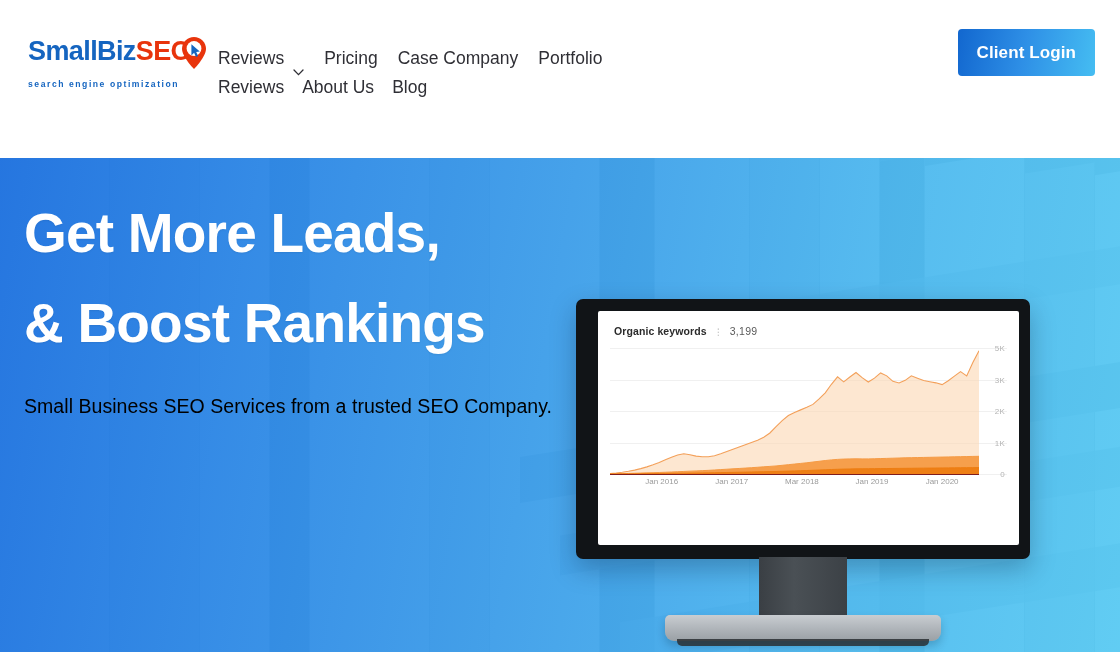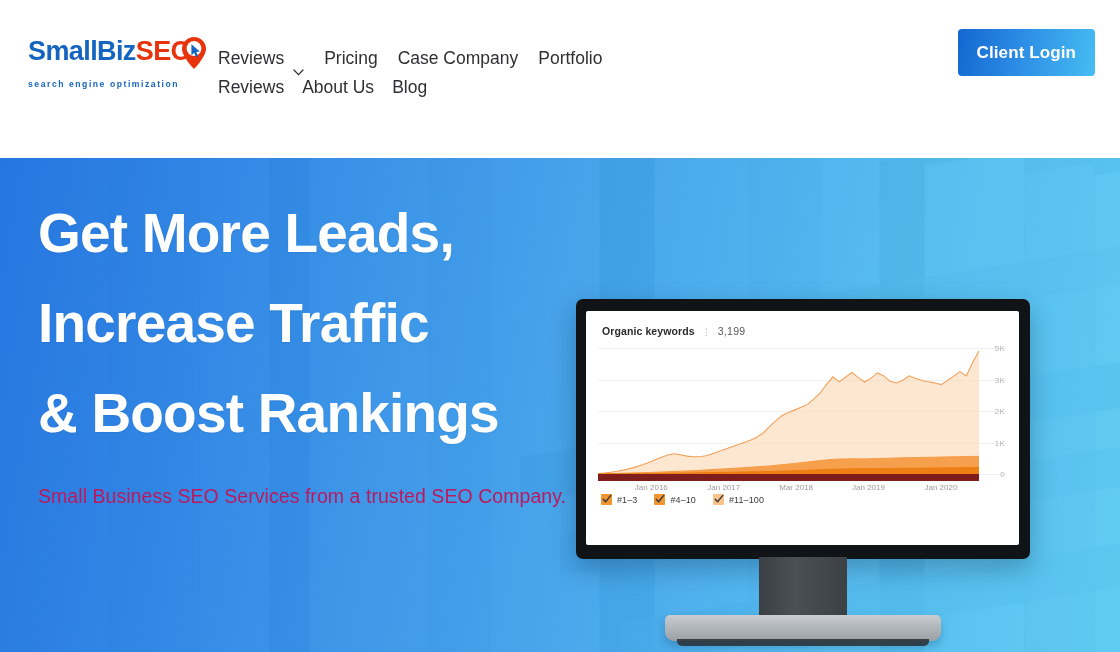--- a/index.html
+++ b/index.html
@@ -141,55 +141,55 @@
     position:absolute; inset:0;
     background:linear-gradient(100deg,
       rgba(25,110,222,0.94) 0%,
       rgba(33,128,228,0.90) 22%,
       rgba(45,150,232,0.87) 48%,
       rgba(58,178,238,0.84) 76%,
       rgba(66,196,242,0.82) 100%);
   }
   .hero-content{
     position:absolute;
-    left:38px; top:30px;
+    left:24px; top:30px;
     width:580px;
     z-index:5;
   }
   .hero-h1{
     color:#ffffff;
     font-weight:bold;
     font-size:55px;
     line-height:90px;
     letter-spacing:-0.8px;
     text-shadow:0 1px 2px rgba(0,0,0,0.07);
   }
   .hero-h1 .ln{ display:block; white-space:nowrap; }
   .hero-sub{
-    color:#be185d;
+    color:#000000;
     font-size:19.5px;
     line-height:28px;
     margin-top:24px;
     letter-spacing:0.05px;
     white-space:nowrap;
   }
 
   
   .monitor{
     position:absolute;
     left:576px; top:141px;
     width:454px;
     z-index:6;
   }
   .monitor-bezel{
     width:454px;
     height:260px;
     background:#111417;
     border-radius:7px;
-    padding:12px 11px 14px 10px;
+    padding:12px 11px 14px 22px;
     box-shadow:0 10px 26px rgba(0,20,50,0.28);
   }
   .monitor-screen{
     width:100%; height:100%;
     background:#ffffff;
     border-radius:2px;
     position:relative;
     overflow:hidden;
   }
   .monitor-neck{
@@ -263,21 +263,21 @@
     font-size:8px;
     color:#b4b4b4;
     transform:translateY(-50%);
     letter-spacing:0.2px;
   }
   .plot svg{ position:absolute; left:0; top:0; width:100%; height:100%; display:block; }
   .xaxis{
     position:relative;
     height:14px;
     margin-right:28px;
-    border-top:7px solid #7f1d1d;
+    border-top:1px solid #7f1d1d;
   }
   .xlab{
     position:absolute;
     top:2px;
     font-size:8px;
     color:#9b9b9b;
     transform:translateX(-50%);
     white-space:nowrap;
   }
   .legend{
@@ -377,21 +377,20 @@
     <div class="deskrow" style="left:560px;top:330px;width:600px;height:40px;opacity:.75;"></div>
     <div class="deskrow" style="left:620px;top:420px;width:560px;height:44px;opacity:.7;"></div>
     <div class="deskrow" style="left:700px;top:120px;width:440px;height:38px;opacity:.6;"></div>
   </div>
 
   <div class="hero-overlay"></div>
 
   <div class="hero-content">
     <h1 class="hero-h1">
       <span class="ln">Get More Leads,</span>
-      <span class="ln">Increase Traffic</span>
       <span class="ln">&amp; Boost Rankings</span>
     </h1>
     <div class="hero-sub">Small Business SEO Services from a trusted SEO Company.</div>
   </div>
 
   <div class="monitor">
     <div class="monitor-neck"></div>
     <div class="monitor-base"></div>
     <div class="monitor-bezel">
       <div class="monitor-screen">
@@ -426,45 +425,19 @@
           </div>
 
           <div class="xaxis">
             <span class="xlab" style="left:14%;">Jan 2016</span>
             <span class="xlab" style="left:33%;">Jan 2017</span>
             <span class="xlab" style="left:52%;">Mar 2018</span>
             <span class="xlab" style="left:71%;">Jan 2019</span>
             <span class="xlab" style="left:90%;">Jan 2020</span>
           </div>
 
-          <div class="legend">
-            <span class="legend-item">
-              <span class="legend-box" style="background:#f0952f;">
-                <svg viewBox="0 0 10 10" width="10" height="10">
-                    <path d="M1.2 5.2 L3.6 7.8 L8.8 1.4" fill="none" stroke="#3a3a3a" stroke-width="1.4" stroke-linecap="round" stroke-linejoin="round"></path>
-                  </svg>
-              </span>
-              <span class="legend-text">#1–3</span>
-            </span>
-            <span class="legend-item">
-              <span class="legend-box" style="background:#f0952f;">
-                <svg viewBox="0 0 10 10" width="10" height="10">
-                    <path d="M1.2 5.2 L3.6 7.8 L8.8 1.4" fill="none" stroke="#3a3a3a" stroke-width="1.4" stroke-linecap="round" stroke-linejoin="round"></path>
-                  </svg>
-              </span>
-              <span class="legend-text">#4–10</span>
-            </span>
-            <span class="legend-item">
-              <span class="legend-box" style="background:#f8c48a;">
-                <svg viewBox="0 0 10 10" width="10" height="10">
-                    <path d="M1.2 5.2 L3.6 7.8 L8.8 1.4" fill="none" stroke="#3a3a3a" stroke-width="1.4" stroke-linecap="round" stroke-linejoin="round"></path>
-                  </svg>
-              </span>
-              <span class="legend-text">#11–100</span>
-            </span>
-          </div>
 
         </div>
       </div>
     </div>
   </div>
 
 </div>
 
 </body></html>

